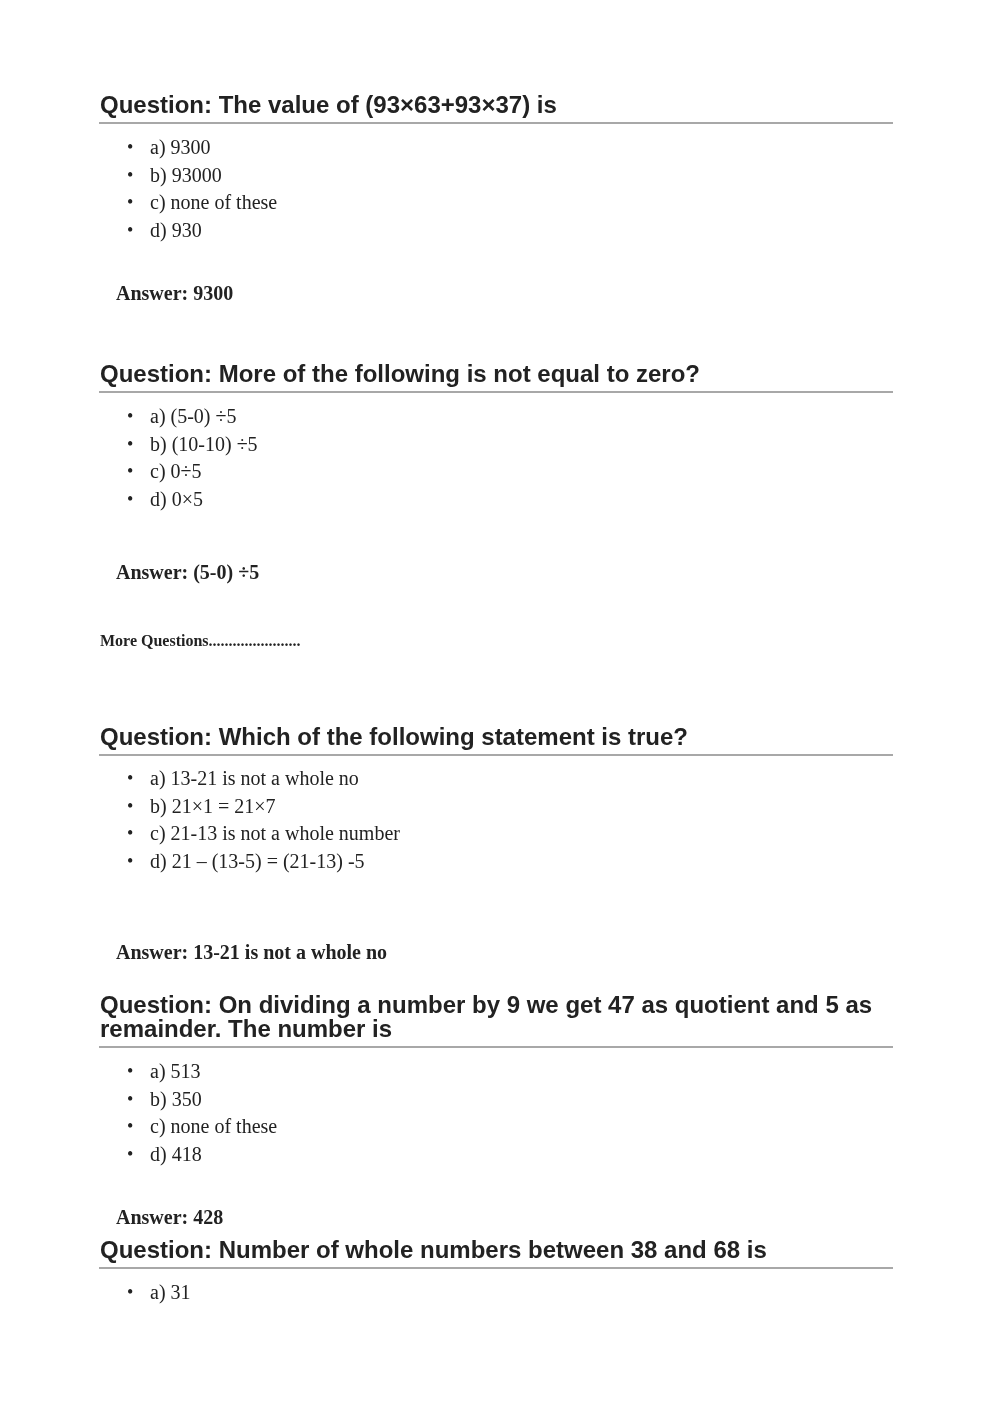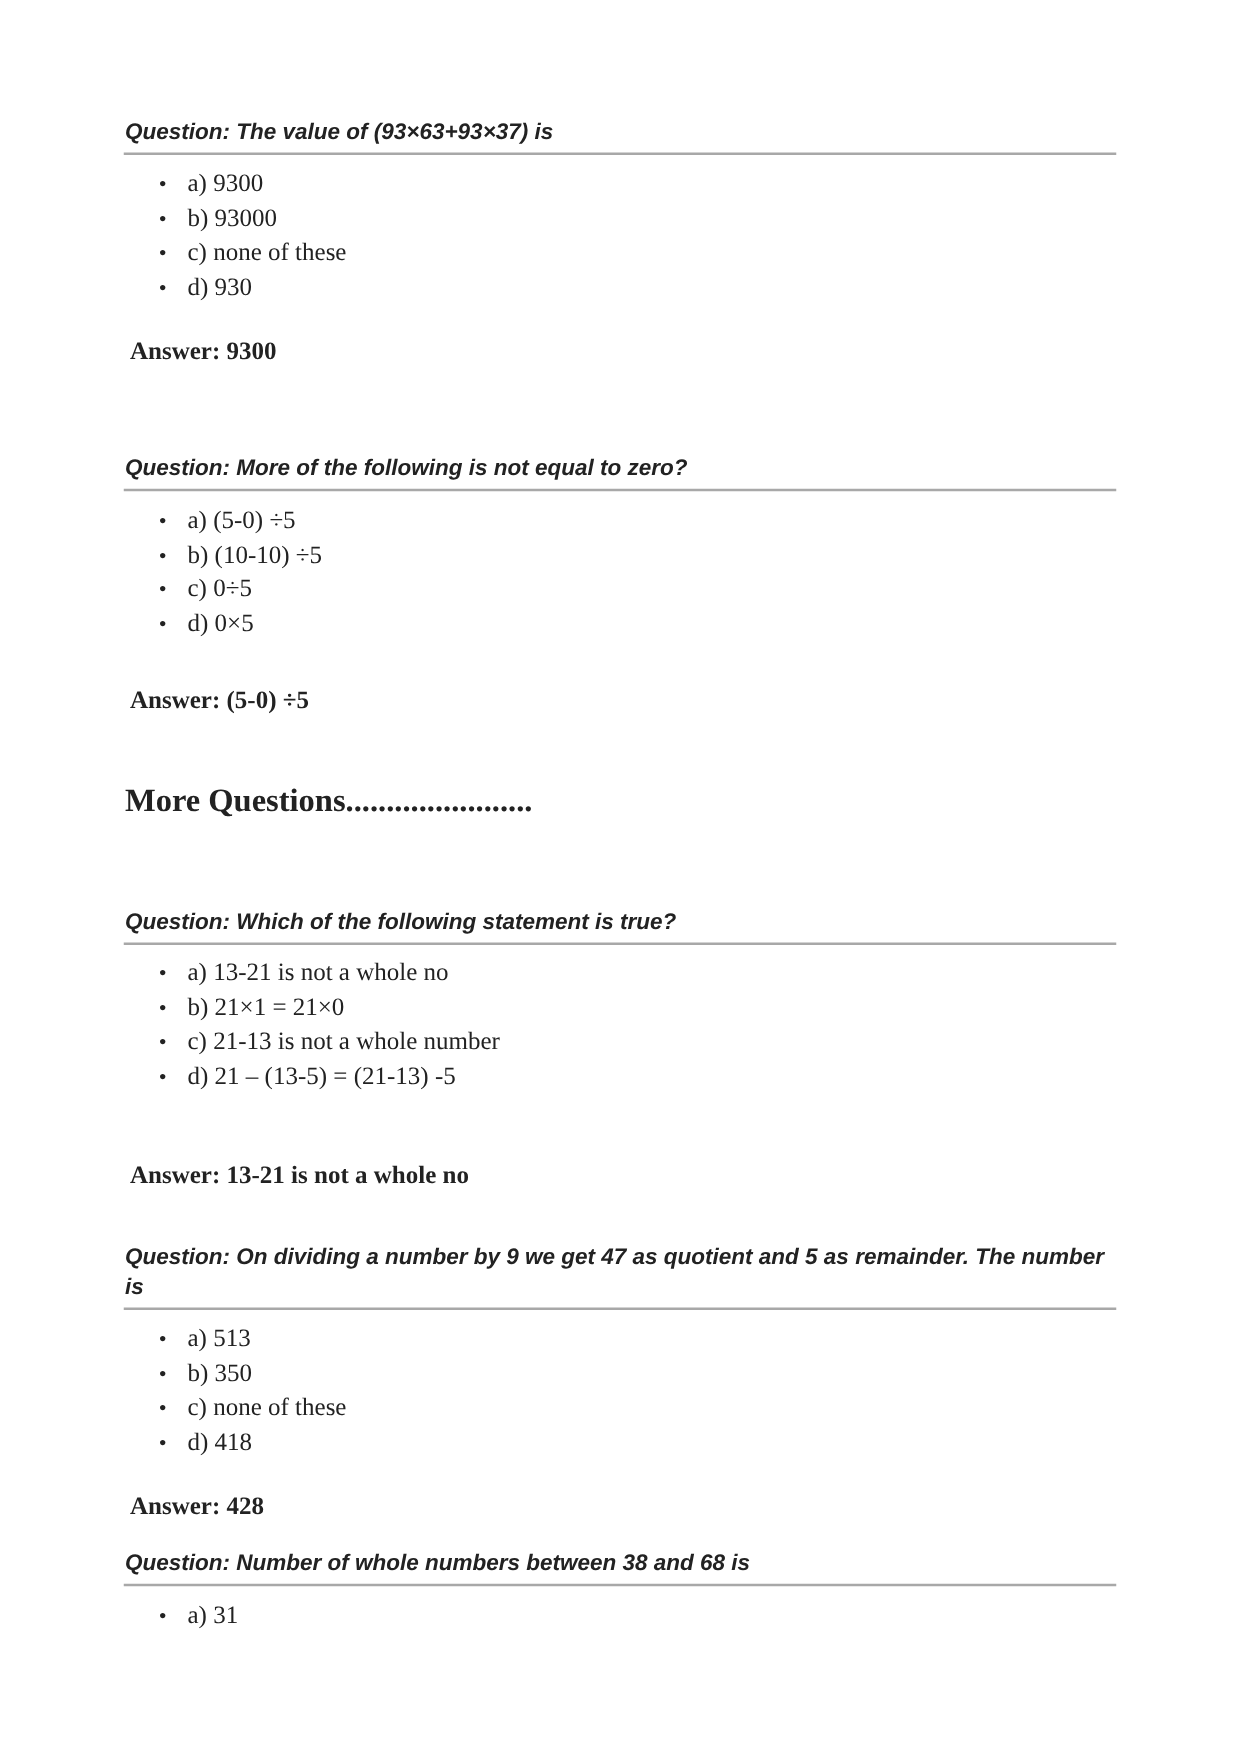--- a/index.html
+++ b/index.html
@@ -19,25 +19,24 @@
       left: 100px;
       top: 0;
       width: 793px;
     }
     .question-heading {
       position: absolute;
       left: 0;
       width: 793px;
       font-family: "Liberation Sans", sans-serif;
       font-weight: bold;
-      font-size: 18px;
+      font-size: 24px;
       line-height: 24px;
       color: #222222;
       margin: 0;
-      font-style: italic;
     }
     .divider {
       position: absolute;
       left: -1px;
       width: 794px;
       height: 0;
       border-top: 2px solid #a8a8a8;
     }
     .options {
       position: absolute;
@@ -63,29 +62,29 @@
       font-size: 18px;
     }
     .answer {
       position: absolute;
       left: 0;
       font-family: "Liberation Serif", serif;
       font-weight: bold;
       font-size: 20px;
       line-height: 26px;
       color: #222222;
-      margin: 4px;
+      margin: 16px;
       white-space: nowrap;
     }
     .more {
       position: absolute;
       left: 0;
       font-family: "Liberation Serif", serif;
       font-weight: bold;
-      font-size: 26px;
+      font-size: 16px;
       line-height: 26px;
       color: #222222;
       white-space: nowrap;
     }
   </style>
 </head>
 <body>
 
 <div class="page">
 
@@ -113,21 +112,21 @@
     <p class="answer" style="top:543px">Answer: (5-0) ÷5</p>
   </section>
 
   <div class="more" style="top:628px">More Questions.......................</div>
 
   <section>
     <h2 class="question-heading" style="top:725px">Question: Which of the following statement is true?</h2>
     <div class="divider" style="top:754px"></div>
     <ul class="options" style="top:765px">
       <li class="option"><span class="bullet">•</span><span>a) 13-21 is not a whole no</span></li>
-      <li class="option"><span class="bullet">•</span><span>b) 21×1 = 21×0</span></li>
+      <li class="option"><span class="bullet">•</span><span>b) 21×1 = 21×7</span></li>
       <li class="option"><span class="bullet">•</span><span>c) 21-13 is not a whole number</span></li>
       <li class="option"><span class="bullet">•</span><span>d) 21 – (13-5) = (21-13) -5</span></li>
     </ul>
     <p class="answer" style="top:923px">Answer: 13-21 is not a whole no</p>
   </section>
 
   <section>
     <h2 class="question-heading" style="top:993px">Question: On dividing a number by 9 we get 47 as quotient and 5 as remainder. The number is</h2>
     <div class="divider" style="top:1046px"></div>
     <ul class="options" style="top:1058px">

